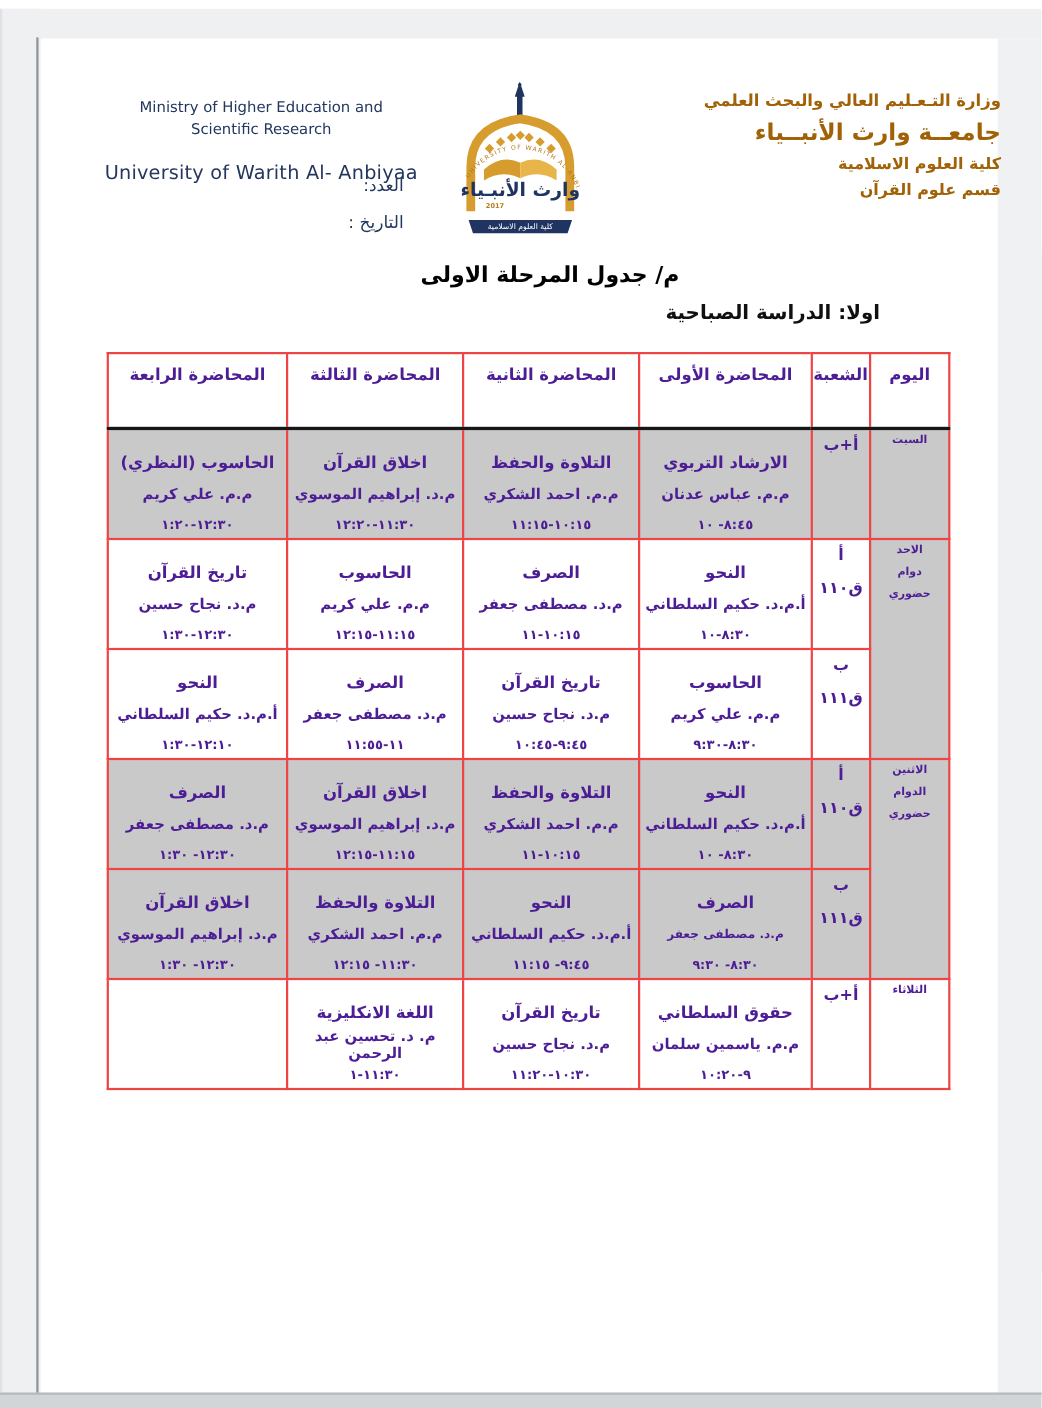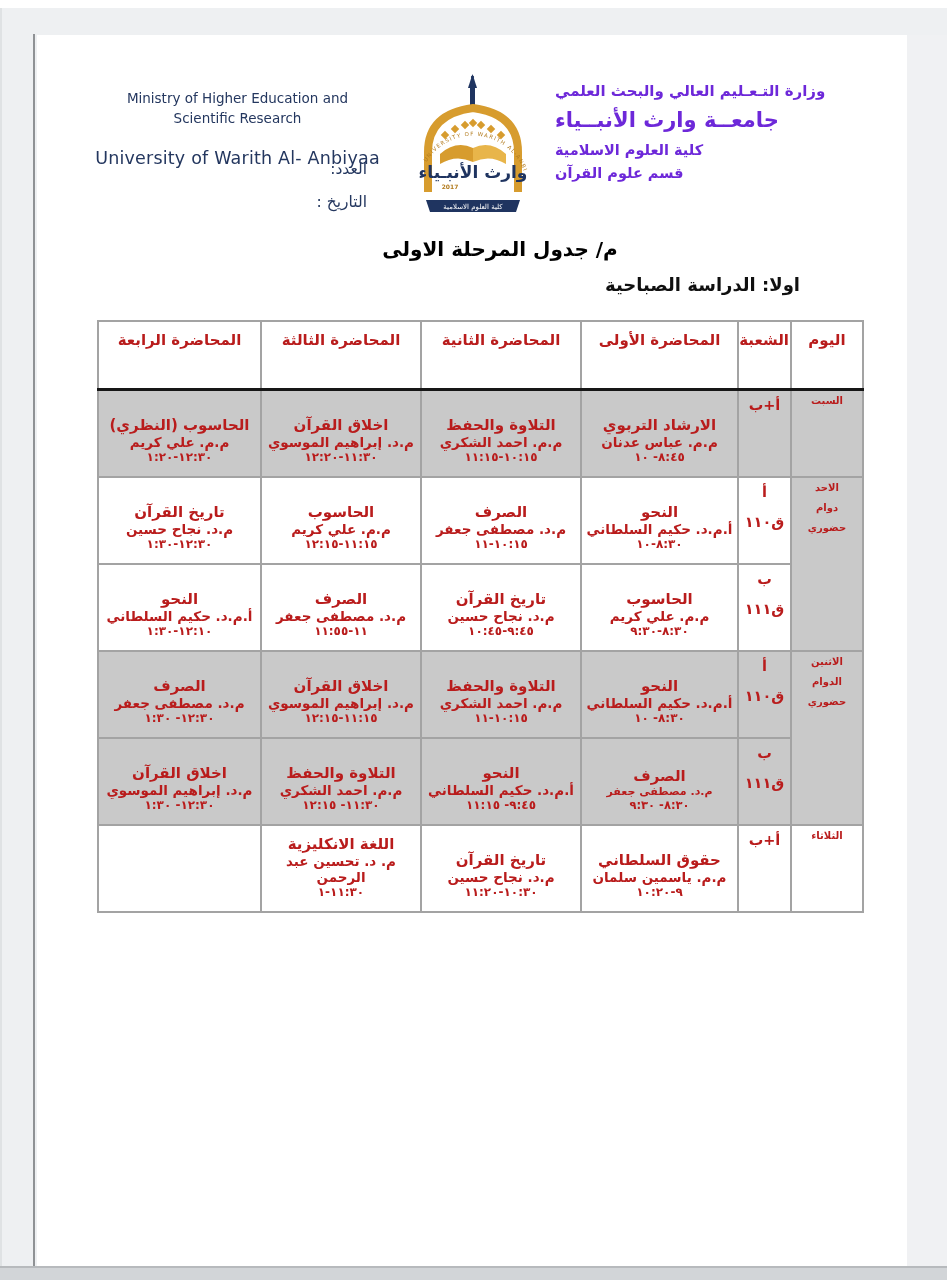--- a/index.html
+++ b/index.html
@@ -17,49 +17,49 @@
   .band-bottom{left:0;top:1266px;width:947px;height:14px;background:#d2d5d8;border-top:2px solid #b7babd;}
   .page-edge-line{left:33px;top:34px;width:2px;height:1232px;background:#8f9295;}
 
   
   .en-header{left:70px;top:88px;width:335px;text-align:center;color:#24375f;}
   .en-header .l1{font-size:13.5px;font-weight:500;line-height:1.5;}
   .en-header .l3{font-size:17.5px;font-weight:500;margin-top:19px;letter-spacing:.2px;}
   .doc-meta{left:247px;top:153px;width:120px;direction:rtl;color:#24375f;font-size:15.5px;font-weight:500;}
   .doc-meta div{line-height:33px;}
 
-  .ar-header{left:555px;top:82px;width:355px;direction:rtl;text-align:left;color:#6d28d9;}
+  .ar-header{left:555px;top:82px;width:355px;direction:rtl;text-align:right;color:#a16207;}
   .ar-header .a1{font-size:15px;font-weight:600;}
   .ar-header .a2{font-size:21px;font-weight:700;margin-top:8px;}
   .ar-header .a3{font-size:14.5px;font-weight:700;margin-top:10px;}
   .ar-header .a4{font-size:14.5px;font-weight:700;margin-top:7px;}
 
   .logo-box{left:406px;top:74px;width:134px;height:148px;}
 
   .title{left:50px;top:237px;width:900px;text-align:center;direction:rtl;
          font-size:20px;font-weight:700;color:#000;}
   .subtitle{top:274px;right:147px;direction:rtl;font-size:18px;font-weight:600;color:#101010;margin-left:44px;}
 
   
   table.sched{position:absolute;left:97px;top:320px;width:765px;border-collapse:collapse;
               direction:rtl;table-layout:fixed;background:#fff;}
   table.sched col.c-day{width:72px;} table.sched col.c-sec{width:53px;}
   table.sched col.c-l1{width:157px;} table.sched col.c-l2{width:160px;}
   table.sched col.c-l3{width:160px;} table.sched col.c-l4{width:163px;}
-  table.sched th,table.sched td{border:2px solid #a3a3a3;color:#b91c1c;}
+  table.sched th,table.sched td{border:2px solid #ef4444;color:#4c1d95;}
   table.sched th{
     height:56px;vertical-align:top;padding-top:9px;
     font-size:15px;font-weight:700;background:#fff;border-bottom:3px solid #161616;
   }
   table.sched td{height:85px;padding:0;vertical-align:top;}
   td.shaded,th.shaded{background:#c9c9c9;}
   td.day-cell{text-align:center;padding:6px 9px 0 2px;font-size:10px;font-weight:700;line-height:2;}
   td.section-cell{text-align:center;padding-top:7px;font-size:14.5px;font-weight:700;line-height:2.05;}
-  .lec{height:73px;display:flex;flex-direction:column;justify-content:flex-end;
-       padding:0 2px 5px 2px;text-align:center;}
+  .lec{height:73px;display:flex;flex-direction:column;justify-content:space-between;
+       padding:20px 2px 5px 2px;text-align:center;}
   .lec .subject{font-size:15px;font-weight:700;}
   .lec .teacher{font-size:13.5px;font-weight:700;}
   .lec .time{font-size:12px;font-weight:700;letter-spacing:.5px;}
   .lec.compact .teacher{font-size:11px;}
   .lec.compact .time{font-size:11.5px;}
 </style>
 </head>
 <body>
 
 <div class="abs band-top"></div>

